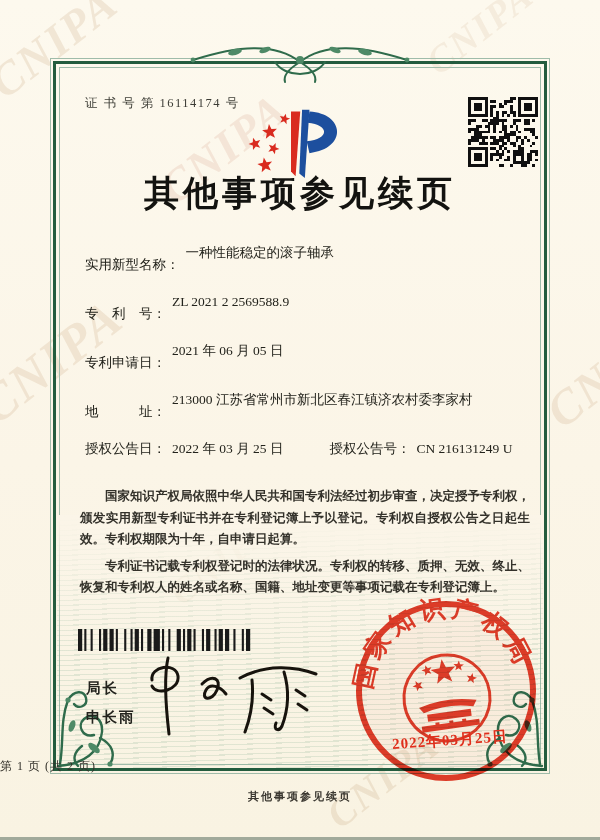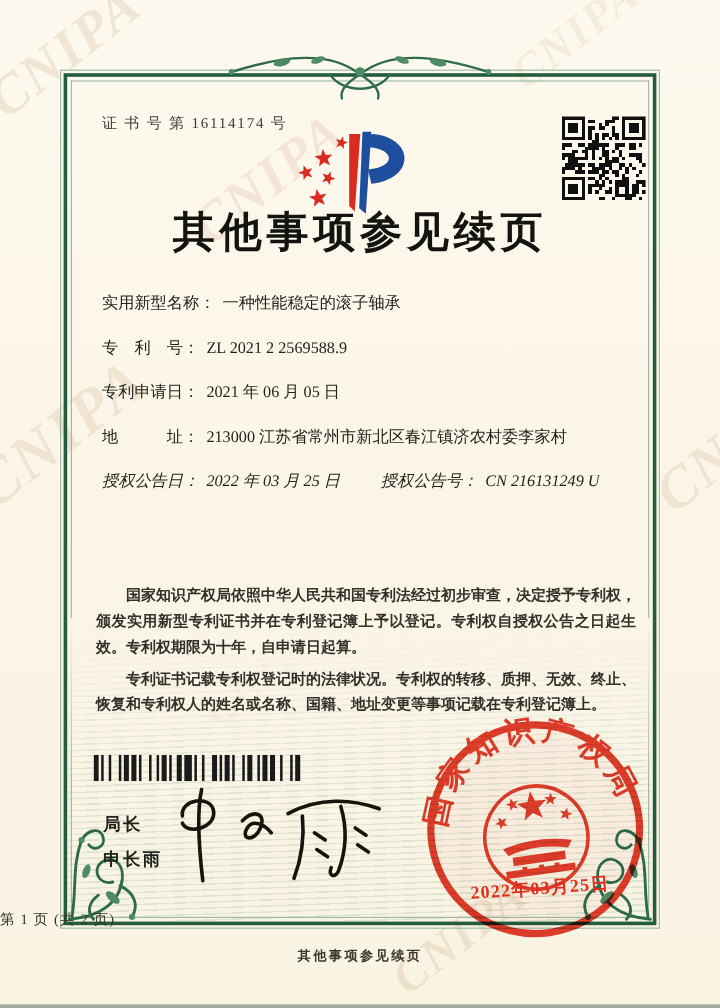--- a/index.html
+++ b/index.html
@@ -20,23 +20,23 @@
       background:linear-gradient(180deg,#fbf5e8 0%,rgba(251,245,232,0) 55%);}
   
   .cert-no{position:absolute;left:85px;top:95px;font-size:12.5px;letter-spacing:1.5px;color:#3c3c35;}
   .logo{position:absolute;left:243px;top:104px;}
   .qr{position:absolute;left:468px;top:97px;}
   .title{position:absolute;left:0;right:0;top:170px;text-align:center;
          font-size:35px;font-weight:700;letter-spacing:4px;color:#131310;}
   
   .fields{position:absolute;left:85px;right:60px;top:244px;font-size:13.5px;}
   .frow{display:flex;line-height:17px;margin-bottom:20px;white-space:nowrap;}
-  .flabel{flex:0 0 auto;margin-right:6px;color:#23231c;}
+  .flabel{flex:0 0 auto;margin-right:6px;color:#23231c;margin-top:12px;}
   .fvalue{color:#23231c;}
-  .grow{display:flex;gap:34px;line-height:17px;margin-top:5px;white-space:nowrap;font-style:italic;}
+  .grow{display:flex;gap:46px;line-height:17px;margin-top:5px;white-space:nowrap;}
   
   .paras{position:absolute;left:80px;right:70px;top:486px;font-size:12.5px;
          line-height:1.72;color:#33312a;text-align:justify;}
   .paras p{margin:0 0 5px 0;text-indent:2em;font-weight:bold;}
   
   .barcode{position:absolute;left:78px;top:629px;}
   .director{position:absolute;left:86px;top:674px;font-family:"Liberation Sans","DejaVu Sans",sans-serif;
             font-size:14.5px;font-weight:700;color:#23231e;line-height:29px;letter-spacing:2px;}
   .signature{position:absolute;left:138px;top:650px;}
   .seal{position:absolute;left:351px;top:596px;transform:rotate(-8deg);opacity:.93;mix-blend-mode:multiply;}

